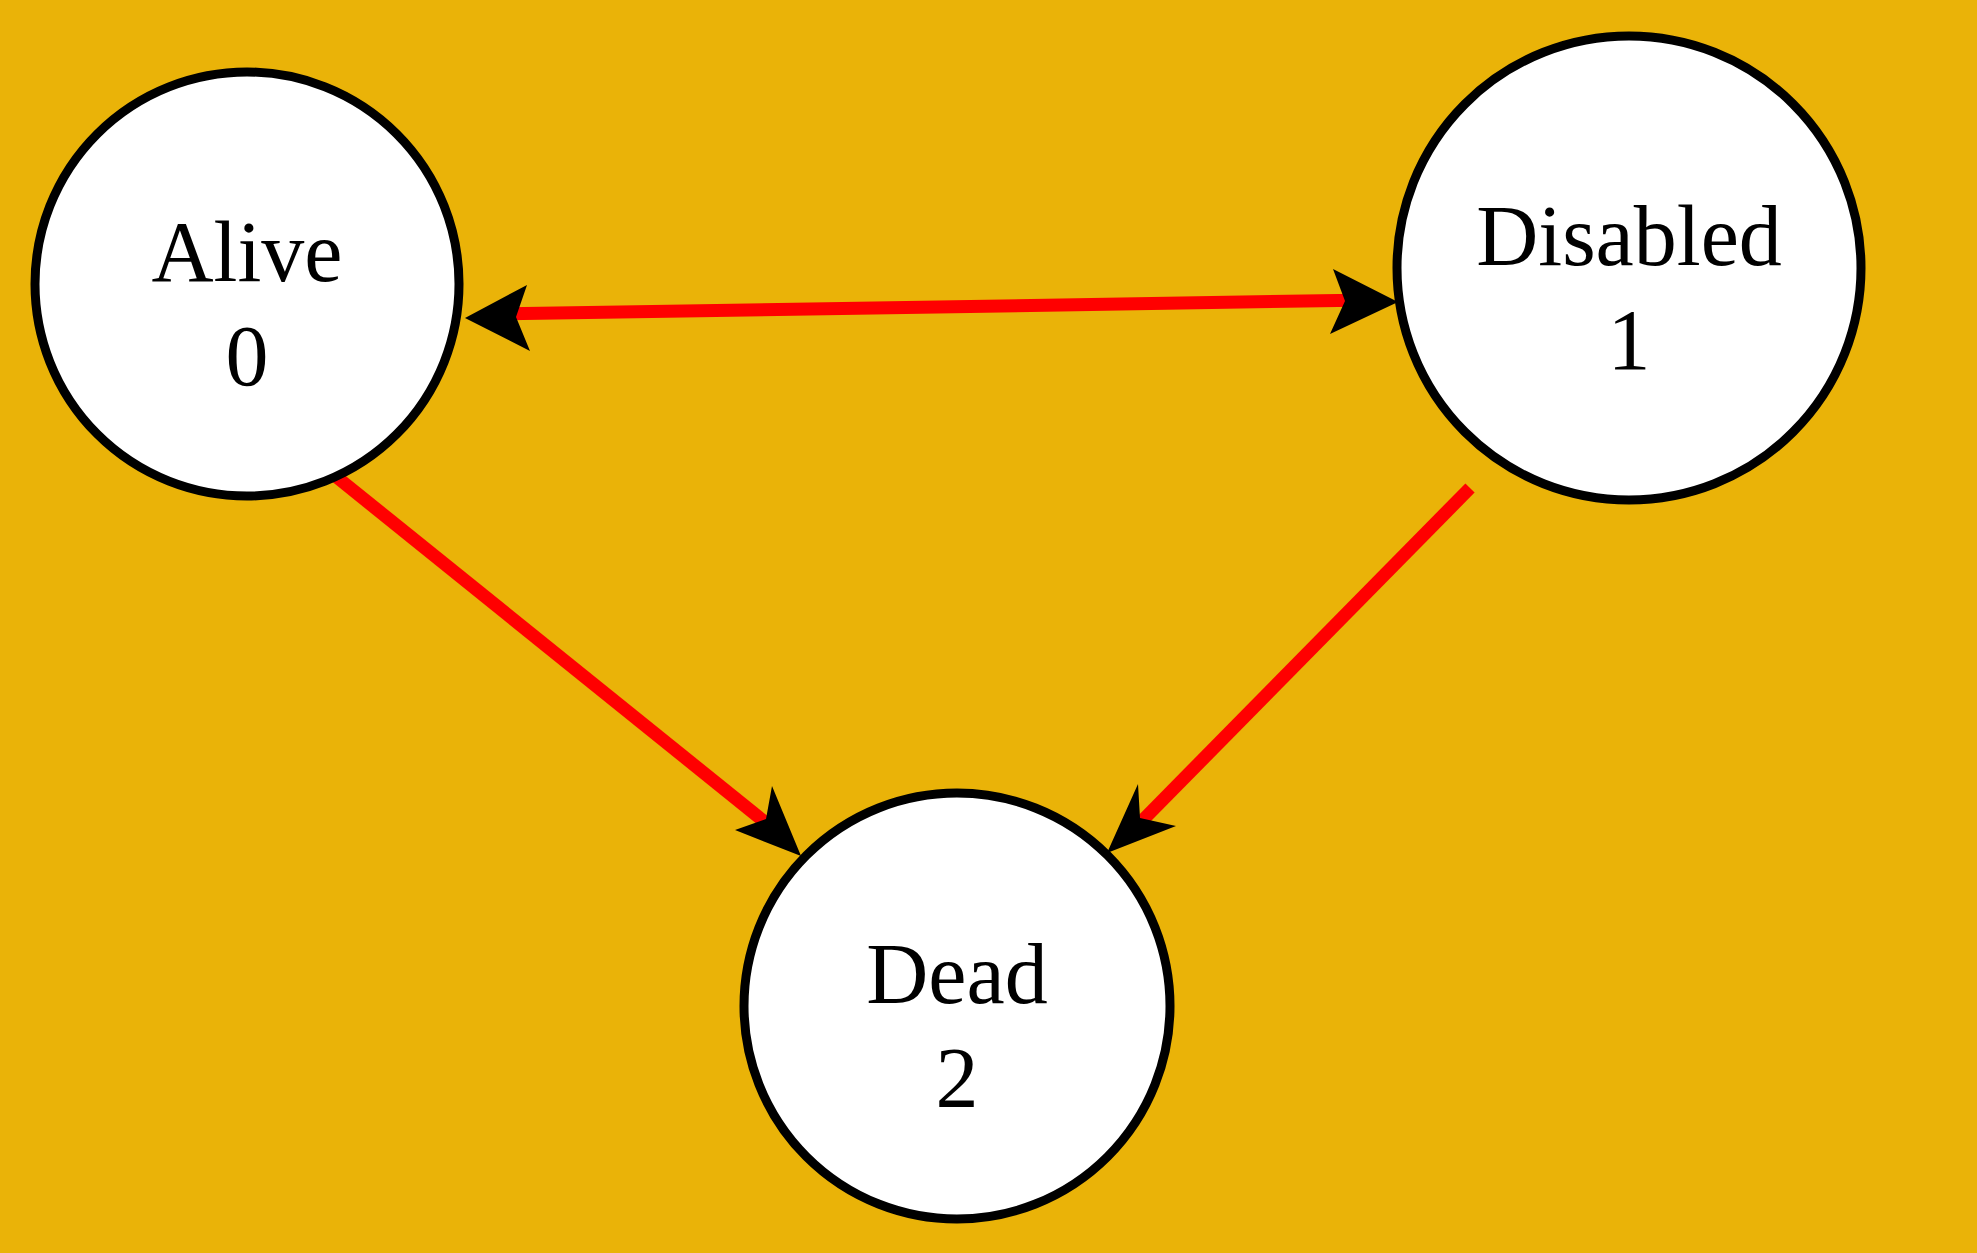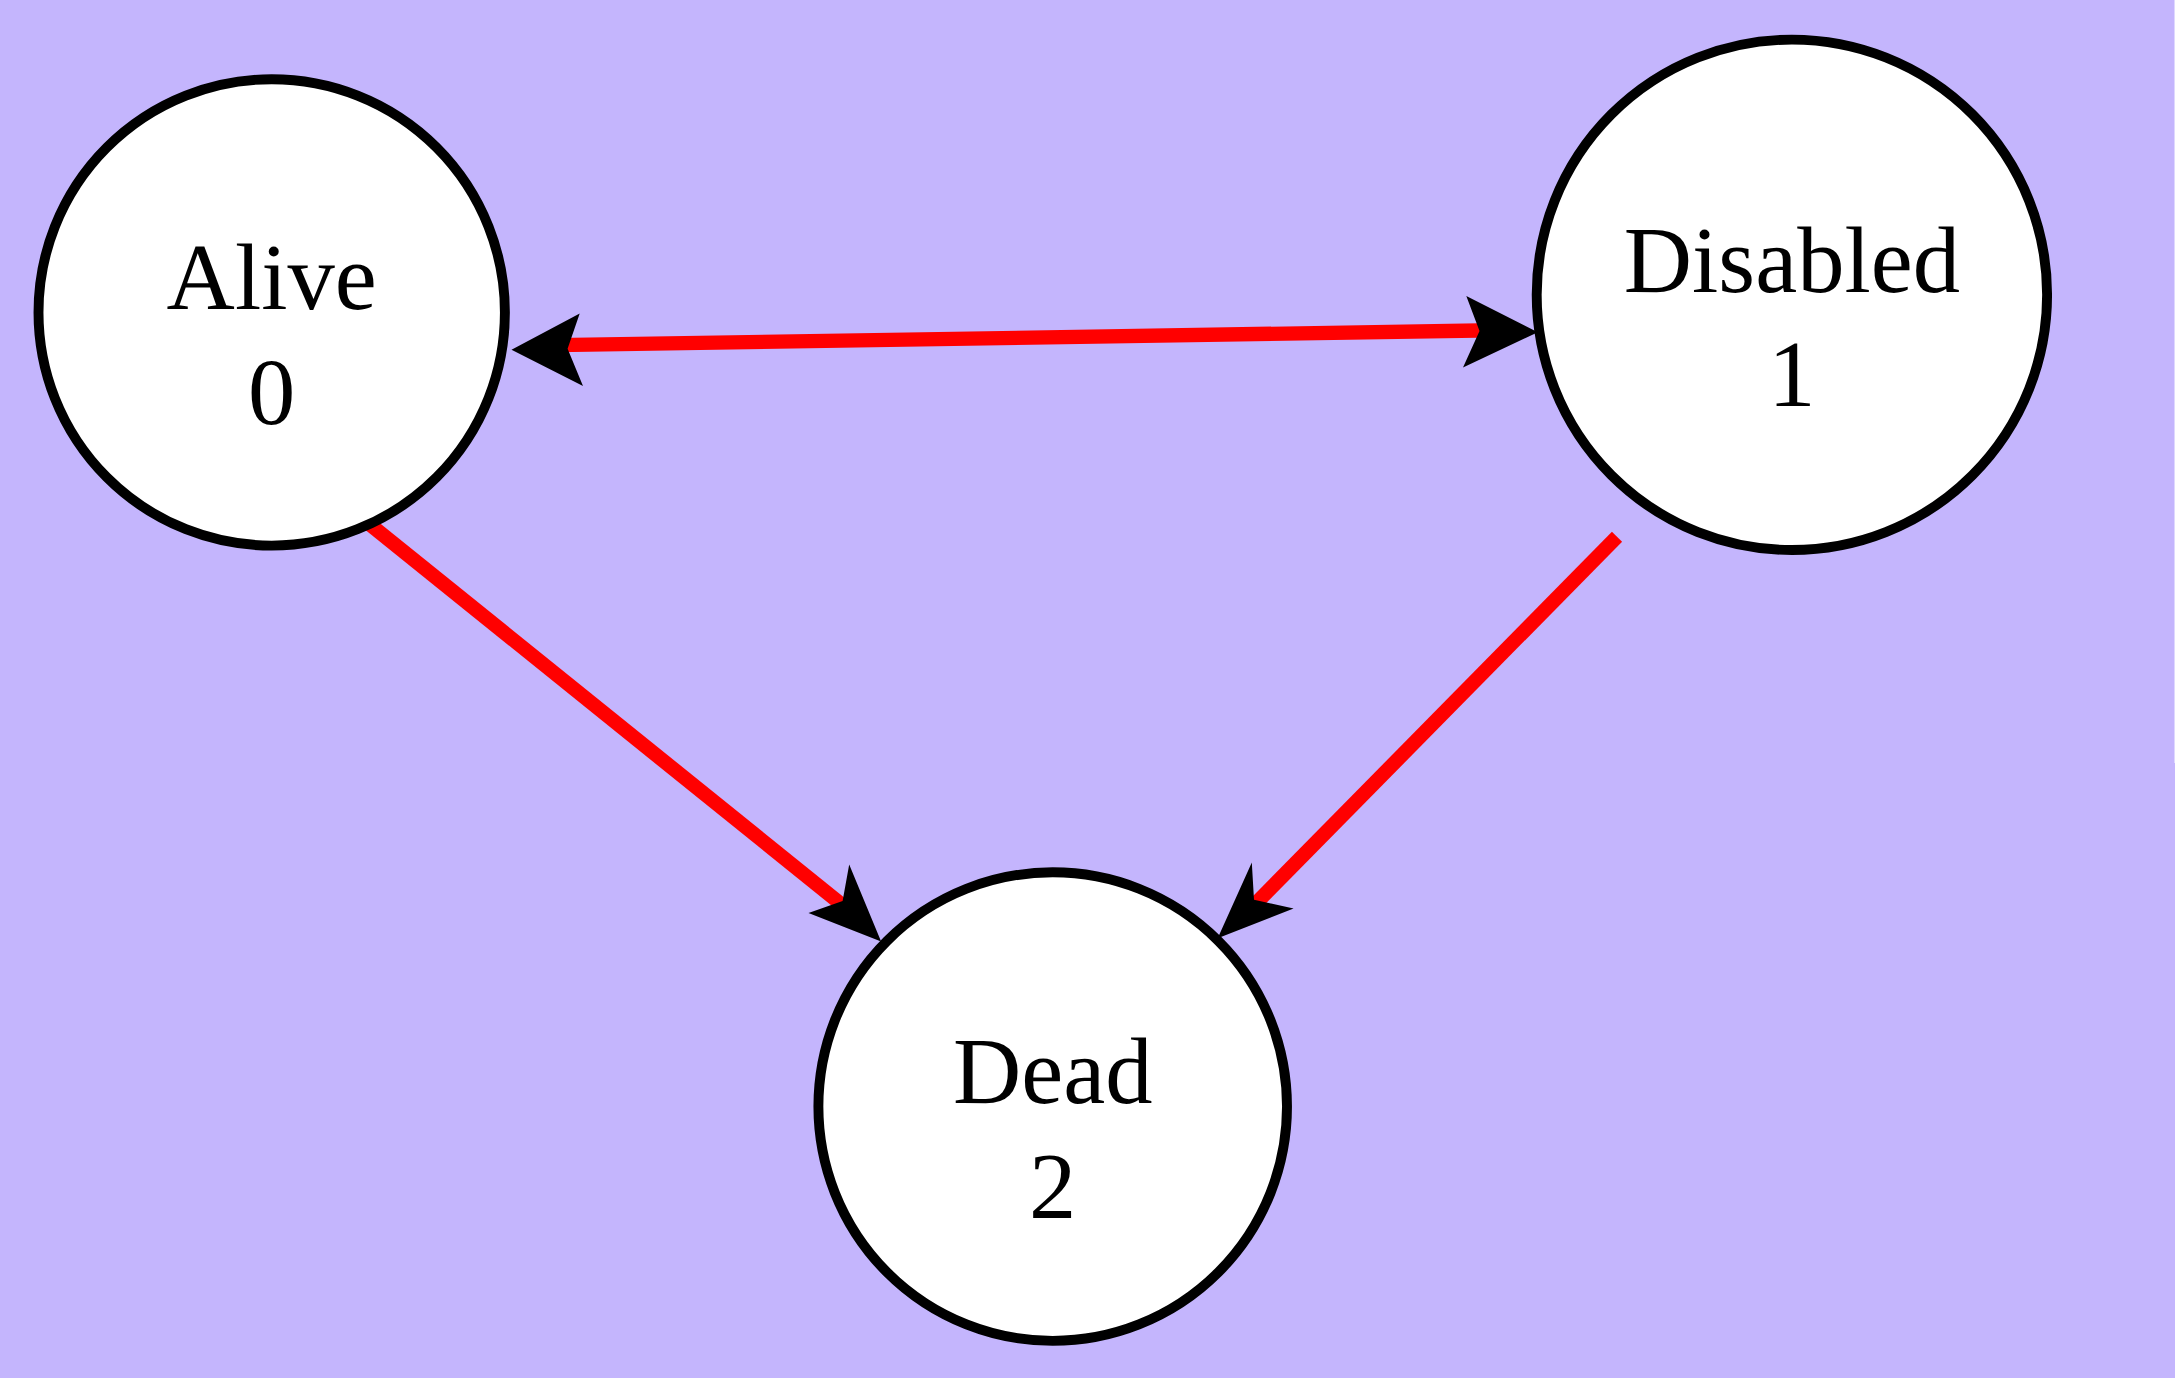--- a/index.html
+++ b/index.html
@@ -10,21 +10,21 @@
   body {
     width: 1977px;
     height: 1253px;
     overflow: hidden;
     font-family: "Liberation Serif", "DejaVu Serif", serif;
   }
   #diagram-root {
     position: relative;
     width: 1977px;
     height: 1253px;
-    background: #c4b5fd;
+    background: #eab308;
   }
   svg#graph-canvas {
     display: block;
     width: 1977px;
     height: 1253px;
   }
   .node-circle {
     fill: #ffffff;
   }
   .node-label {

